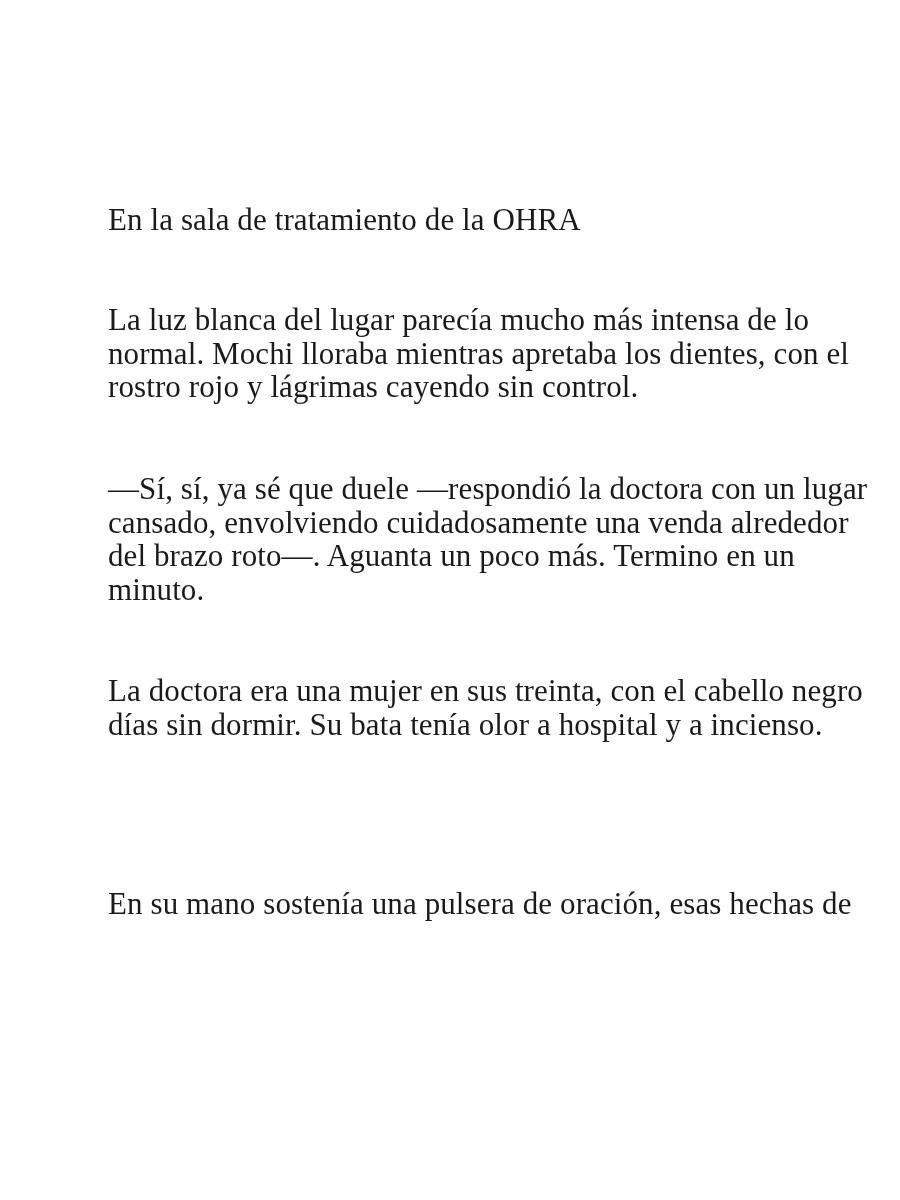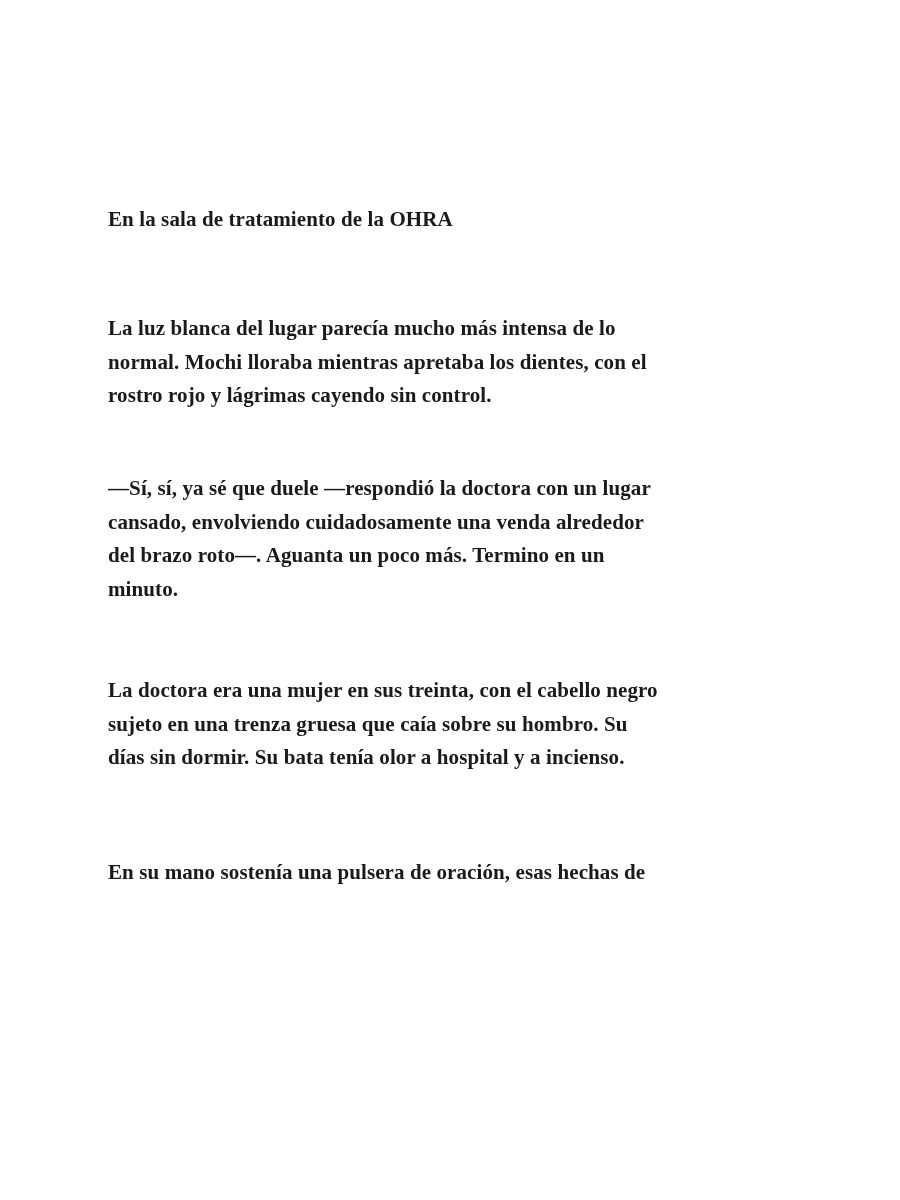--- a/index.html
+++ b/index.html
@@ -19,53 +19,51 @@
       position: absolute;
       left: 108px;
       top: 0;
       width: 700px;
     }
     .para {
       position: absolute;
       left: 0;
       width: 700px;
       margin: 0;
-      font-size: 21px;
+      font-size: 31px;
       line-height: 33.6px;
       letter-spacing: 0.1px;
       white-space: nowrap;
-      font-weight: bold;
     }
     .line {
       display: block;
     }
   </style>
 </head>
 <body>
 
 <div class="page">
   <p class="para" style="top:203px;">
     <span class="line">En la sala de tratamiento de la OHRA</span>
   </p>
 
-  <p class="para" style="top:312px;">
+  <p class="para" style="top:303px;">
     <span class="line">La luz blanca del lugar parecía mucho más intensa de lo</span>
     <span class="line">normal. Mochi lloraba mientras apretaba los dientes, con el</span>
     <span class="line">rostro rojo y lágrimas cayendo sin control.</span>
   </p>
 
   <p class="para" style="top:472px;">
     <span class="line">—Sí, sí, ya sé que duele —respondió la doctora con un lugar</span>
     <span class="line">cansado, envolviendo cuidadosamente una venda alrededor</span>
     <span class="line">del brazo roto—. Aguanta un poco más. Termino en un</span>
     <span class="line">minuto.</span>
   </p>
 
   <p class="para" style="top:674px;">
     <span class="line">La doctora era una mujer en sus treinta, con el cabello negro</span>
-    <span class="line">sujeto en una trenza gruesa que caía sobre su hombro. Su</span>
     <span class="line">días sin dormir. Su bata tenía olor a hospital y a incienso.</span>
   </p>
 
-  <p class="para" style="top:856px;">
+  <p class="para" style="top:887px;">
     <span class="line">En su mano sostenía una pulsera de oración, esas hechas de</span>
   </p>
 </div>
 
 </body></html>

